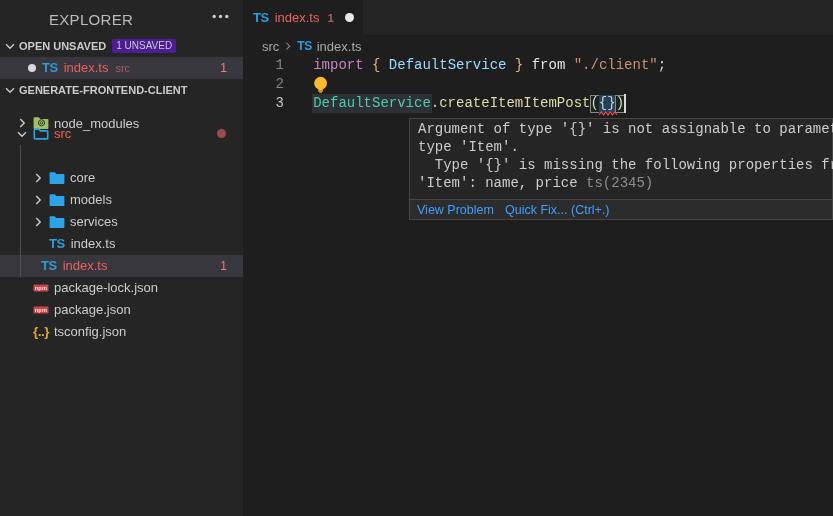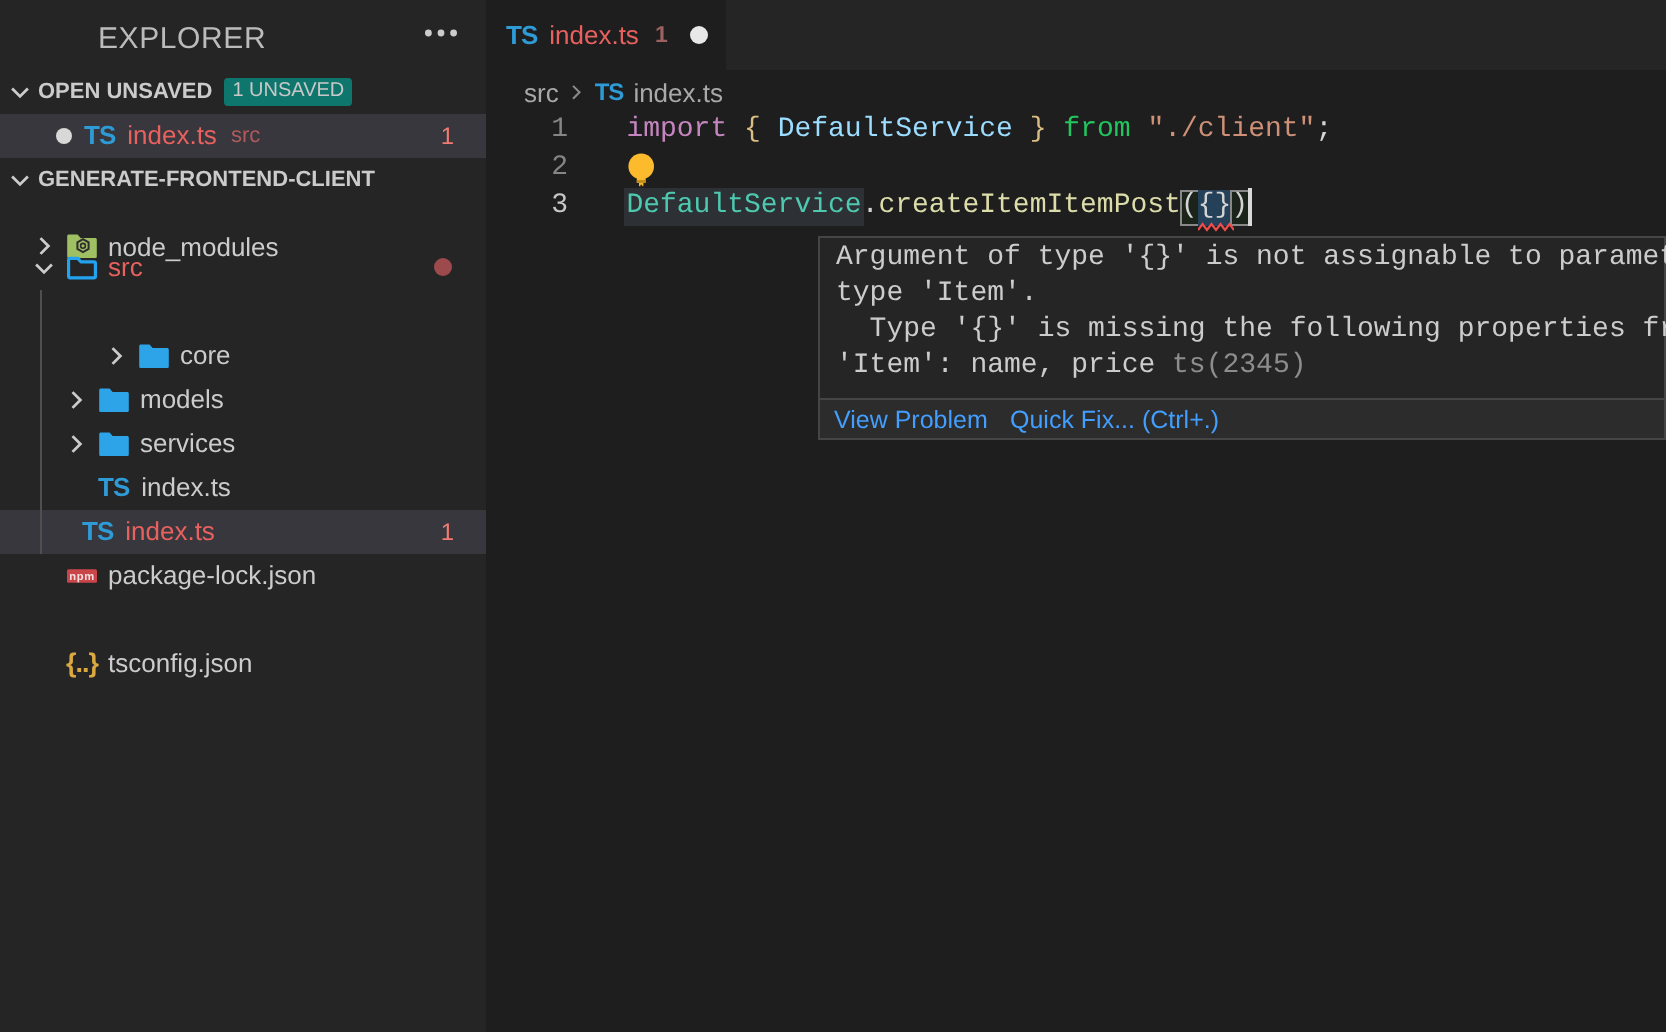--- a/index.html
+++ b/index.html
@@ -36,21 +36,21 @@
       <circle cx="14.8" cy="2.5" r="1.7" fill="#cccccc"></circle>
     </svg>
 
   <div class="row" style="top:34.5px;">
     <div class="chev" style="margin-left:2px;">
         <svg width="14" height="14" viewBox="0 0 16 16">
           <path d="M3.5 6l4.5 4.5L12.5 6" fill="none" stroke="#cccccc" stroke-width="1.6"></path>
         </svg>
       </div>
     <span class="hdr" style="margin-left:1px;">OPEN UNSAVED</span>
-    <span class="sp" style="margin-left:6px; background:#0f766e; color:#c8c8c8; font-size:10px; padding:1.5px 4px; border-radius:2px; font-weight:normal;">1 UNSAVED</span>
+    <span class="sp" style="margin-left:6px; background:#4c1d95; color:#c8c8c8; font-size:10px; padding:1.5px 4px; border-radius:2px; font-weight:normal;">1 UNSAVED</span>
   </div>
 
   <div class="row" style="top:56.5px; background:#37373d;">
     <span class="sp" style="margin-left:28px; width:8px; height:8px; border-radius:50%; background:#d8d8d8;"></span>
     <span class="ts sp" style="margin-left:6px;">TS</span>
     <span class="red sp" style="margin-left:6px;">index.ts</span>
     <span class="sp" style="margin-left:7px; font-size:11px; color:#b05a5c;">src</span>
     <span class="badge1">1</span>
   </div>
 
@@ -88,21 +88,21 @@
     <div class="ficon" style="margin-left:3px;">
         <svg width="16" height="16" viewBox="0 0 16 16">
           <path d="M1.3 3.9c0-.4.3-.7.7-.7h3.9l1.5 1.7h6.6c.4 0 .7.3.7.7v6.6c0 .4-.3.7-.7.7H2c-.4 0-.7-.3-.7-.7z" fill="none" stroke="#23a2ef" stroke-width="1.6" stroke-linejoin="round"></path>
         </svg>
       </div>
     <span class="red">src</span>
     <span class="badge1" style="width:9px; height:9px; border-radius:50%; background:#9d4a4d; top:6.5px; right:17px;"></span>
   </div>
 
 
-  <div class="row" style="top:166.5px;padding-left:20px;">
+  <div class="row" style="top:166.5px;">
     <div class="chev" style="margin-left:30px;">
         <svg width="14" height="14" viewBox="0 0 16 16">
           <path d="M6 3.5L10.5 8L6 12.5" fill="none" stroke="#cccccc" stroke-width="1.6"></path>
         </svg>
       </div>
     <div class="ficon" style="margin-left:3px;">
         <svg width="16" height="16" viewBox="0 0 16 16">
           <path d="M0.6 3.1c0-.45.35-.8.8-.8h4.4l1.5 1.7h7.3c.45 0 .8.35.8.8v8.4c0 .45-.35.8-.8.8H1.4c-.45 0-.8-.35-.8-.8z" fill="#2da4e8"></path>
         </svg>
       </div>
@@ -151,20 +151,29 @@
   <div class="row" style="top:276.5px;">
     <div class="ficon" style="margin-left:33px;">
         <svg width="16" height="16" viewBox="0 0 16 16">
           <rect x="0.5" y="4.6" width="15" height="6.8" rx="0.8" fill="#ca4549"></rect>
           <text x="8" y="9.9" font-family="Liberation Sans" font-size="5.6" font-weight="bold" fill="#f5e0e0" text-anchor="middle" letter-spacing="0.3">npm</text>
         </svg>
       </div>
     <span>package-lock.json</span>
   </div>
 
+  <div class="row" style="top:298.5px;">
+    <div class="ficon" style="margin-left:33px;">
+        <svg width="16" height="16" viewBox="0 0 16 16">
+          <rect x="0.5" y="4.6" width="15" height="6.8" rx="0.8" fill="#ca4549"></rect>
+          <text x="8" y="9.9" font-family="Liberation Sans" font-size="5.6" font-weight="bold" fill="#f5e0e0" text-anchor="middle" letter-spacing="0.3">npm</text>
+        </svg>
+      </div>
+    <span>package.json</span>
+  </div>
 
   <div class="row" style="top:320.5px;">
     <div class="ficon" style="margin-left:33px;">
         <span style="color:#dba93f; font-size:13.5px; font-weight:bold; letter-spacing:-0.5px; margin-top:-1px;">{..}</span>
       </div>
     <span>tsconfig.json</span>
   </div>
 
   <div class="abs" style="left:20px; top:145px; width:1px; height:132px; background:#4f4f4f;"></div>
 </div>
@@ -182,21 +191,21 @@
   <span style="margin-left:19px;">src</span>
   <svg width="14" height="14" viewBox="0 0 16 16" style="margin:0 2px;">
       <path d="M6.3 4.5L10 8.2 6.3 11.9" fill="none" stroke="#8a8a8a" stroke-width="1.2"></path>
     </svg>
   <span class="ts" style="font-size:12px;">TS</span>
   <span style="margin-left:5px;">index.ts</span>
 </div>
 
 <div class="codeline" style="top:56px;">
   <span class="lnum">1</span>
-  <span class="code"><span style="color:#c586c0">import</span> <span style="color:#d9bd82">{</span> <span style="color:#9cdcfe">DefaultService</span> <span style="color:#d9bd82">}</span> <span style="color:#22c55e">from</span> <span style="color:#ce9178">"./client"</span><span style="color:#d4d4d4">;</span></span>
+  <span class="code"><span style="color:#c586c0">import</span> <span style="color:#d9bd82">{</span> <span style="color:#9cdcfe">DefaultService</span> <span style="color:#d9bd82">}</span> <span style="color:#e5e5e5">from</span> <span style="color:#ce9178">"./client"</span><span style="color:#d4d4d4">;</span></span>
 </div>
 <div class="codeline" style="top:75px;">
   <span class="lnum">2</span>
   <span class="code" style="top:1px;"><svg width="17" height="19" viewBox="0 0 17 19">
         <circle cx="7.6" cy="7.2" r="6.4" fill="#fcba2d"></circle>
         <path d="M5.4 12.5h4.4v3H5.4z" fill="#fcba2d"></path>
         <path d="M5.4 14h4.4v1.5H5.4z" fill="#c28f1c"></path>
         <path d="M6.5 15.5h2.2v1.6H6.5z" fill="#fcba2d"></path>
         <path d="M7.2 16.4h0.9v0.9h-0.9z" fill="#1e1e1e"></path>
       </svg></span>

